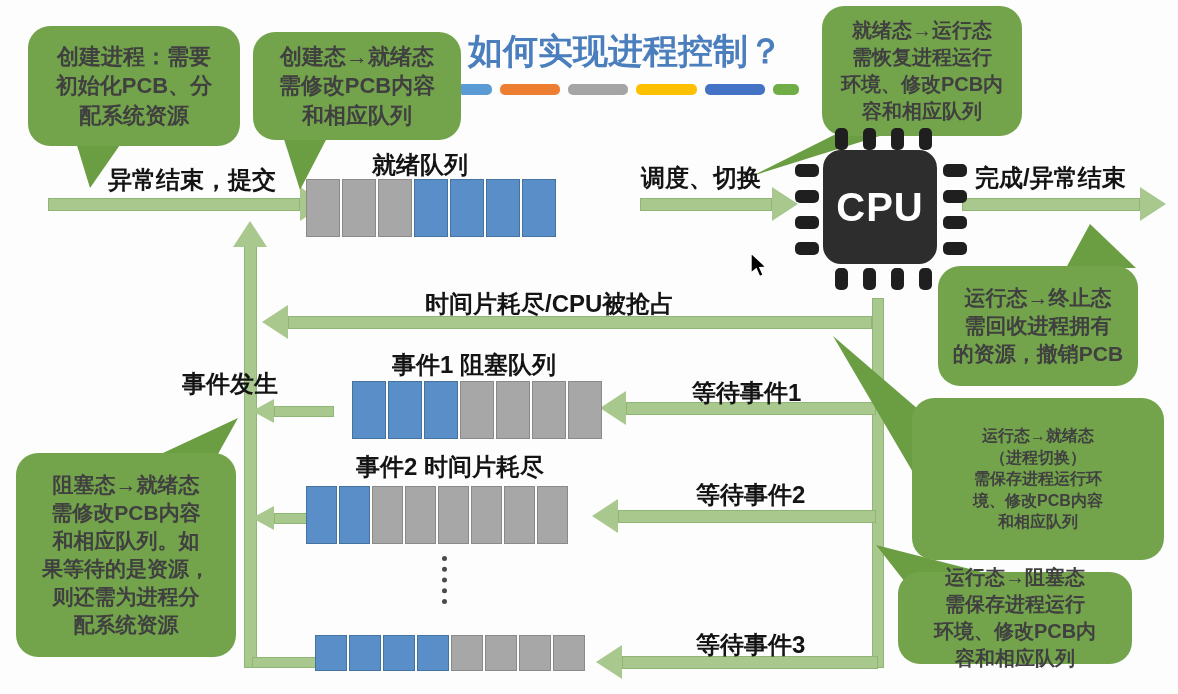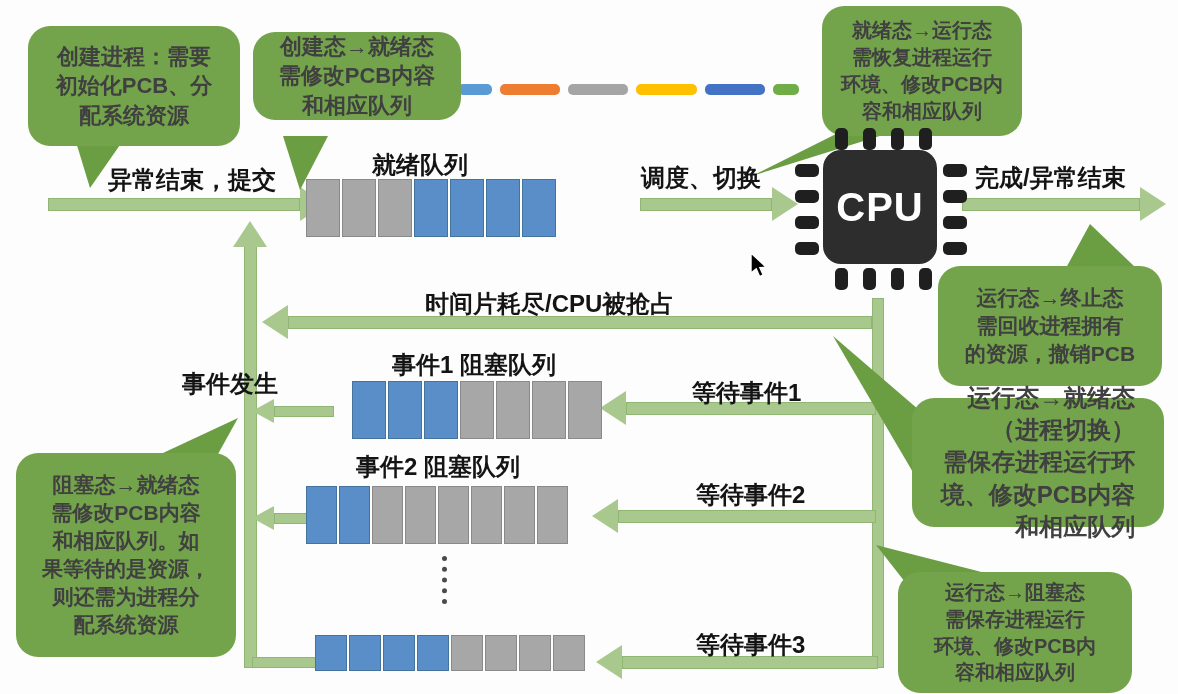--- a/index.html
+++ b/index.html
@@ -35,20 +35,21 @@
   .pin.h{width:24px;height:13px;}
 
   #ellipsis{position:absolute;left:442px;top:556px;height:48px;width:0;border-left:5px dotted #4a4a4a;}
   svg.overlay{position:absolute;left:0;top:0;pointer-events:none;}
 </style>
 </head>
 <body>
 
 <div id="canvas">
 
+  <div id="title">如何实现进程控制？</div>
   <div id="dash-row">
       <div class="dash" style="width: 34px; background: rgb(91, 155, 213);"></div>
       <div class="dash" style="width: 60px; background: rgb(237, 125, 49);"></div>
       <div class="dash" style="width: 60px; background: rgb(165, 165, 165);"></div>
       <div class="dash" style="width: 61px; background: rgb(255, 192, 0);"></div>
       <div class="dash" style="width: 60px; background: rgb(68, 114, 196);"></div>
       <div class="dash" style="width: 26px; background: rgb(112, 173, 71);"></div>
     </div>
 
   <div>
@@ -110,36 +111,36 @@
     <polygon points="844,130 886,134 752,176" fill="#6b9e43"></polygon>
     <polygon points="1066,268 1090,224 1136,268" fill="#6b9e43"></polygon>
     <polygon points="833,336 940,428 914,474" fill="#6b9e43"></polygon>
     <polygon points="876,545 1005,578 916,596" fill="#6b9e43"></polygon>
     <polygon points="148,460 218,454 238,418" fill="#6b9e43"></polygon>
   </svg>
 
   <div class="bubble" style="left:28px;top:26px;width:212px;height:120px;font-size:22px;">创建进程：需要
 初始化PCB、分
 配系统资源</div>
-  <div class="bubble" style="left:253px;top:32px;width:208px;height:88px;font-size:22px;">创建态→就绪态
+  <div class="bubble" style="left:253px;top:32px;width:208px;height:108px;font-size:22px;">创建态→就绪态
 需修改PCB内容
 和相应队列</div>
   <div class="bubble" style="left:822px;top:6px;width:200px;height:130px;font-size:20px;">就绪态→运行态
 需恢复进程运行
 环境、修改PCB内
 容和相应队列</div>
-  <div class="bubble" style="left:938px;top:266px;width:224px;height:120px;font-size:21px;">运行态→终止态
+  <div class="bubble" style="left:938px;top:266px;width:200px;height:120px;font-size:21px;">运行态→终止态
 需回收进程拥有
 的资源，撤销PCB</div>
-  <div class="bubble" style="left:912px;top:398px;width:252px;height:129px;font-size:24px;text-align:right;">运行态→就绪态
+  <div class="bubble" style="left:912px;top:398px;width:252px;height:162px;font-size:16px;">运行态→就绪态
 （进程切换）
 需保存进程运行环
 境、修改PCB内容
 和相应队列</div>
-  <div class="bubble" style="left:898px;top:572px;width:234px;height:121px;font-size:20px;">运行态→阻塞态
+  <div class="bubble" style="left:898px;top:572px;width:234px;height:92px;font-size:20px;">运行态→阻塞态
 需保存进程运行
 环境、修改PCB内
 容和相应队列</div>
   <div class="bubble" style="left:16px;top:453px;width:220px;height:204px;font-size:21px;">阻塞态→就绪态
 需修改PCB内容
 和相应队列。如
 果等待的是资源，
 则还需为进程分
 配系统资源</div>
 
@@ -206,21 +207,21 @@
   </div>
 
   <div class="lbl" style="left:108px;top:164px;">异常结束，提交</div>
   <div class="lbl" style="left:372px;top:149px;">就绪队列</div>
   <div class="lbl" style="left:975px;top:162px;">完成/异常结束</div>
   <div class="lbl" style="left:641px;top:162px;">调度、切换</div>
   <div class="lbl" style="left:425px;top:288px;">时间片耗尽/CPU被抢占</div>
   <div class="lbl" style="left:138px;top:368px;margin-left:44px;">事件发生</div>
   <div class="lbl" style="left:392px;top:349px;">事件1 阻塞队列</div>
   <div class="lbl" style="left:692px;top:377px;">等待事件1</div>
-  <div class="lbl" style="left:356px;top:451px;">事件2 阻塞队列</div>
+  <div class="lbl" style="left:356px;top:451px;">事件2 时间片耗尽</div>
   <div class="lbl" style="left:696px;top:479px;">等待事件2</div>
   <div class="lbl" style="left:696px;top:629px;">等待事件3</div>
 
   <svg class="overlay" style="left:750px;top:252px;" width="22" height="30" viewBox="0 0 22 30">
     <path d="M1,1 L1,21 L6.2,16.8 L9.6,24.6 L13.2,23 L9.9,15.6 L16.4,15.4 Z" fill="#000" stroke="#fff" stroke-width="1.4"></path>
   </svg>
 
 </div>
 
 </body></html>

